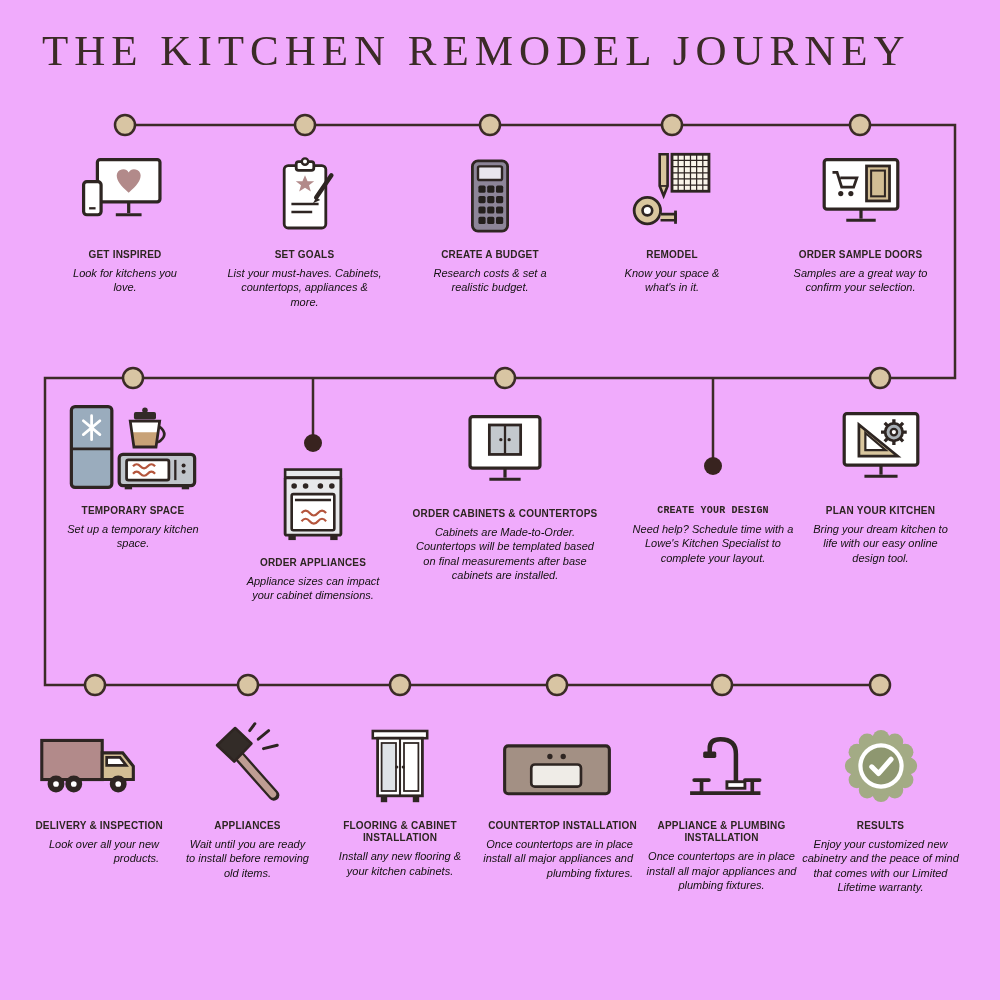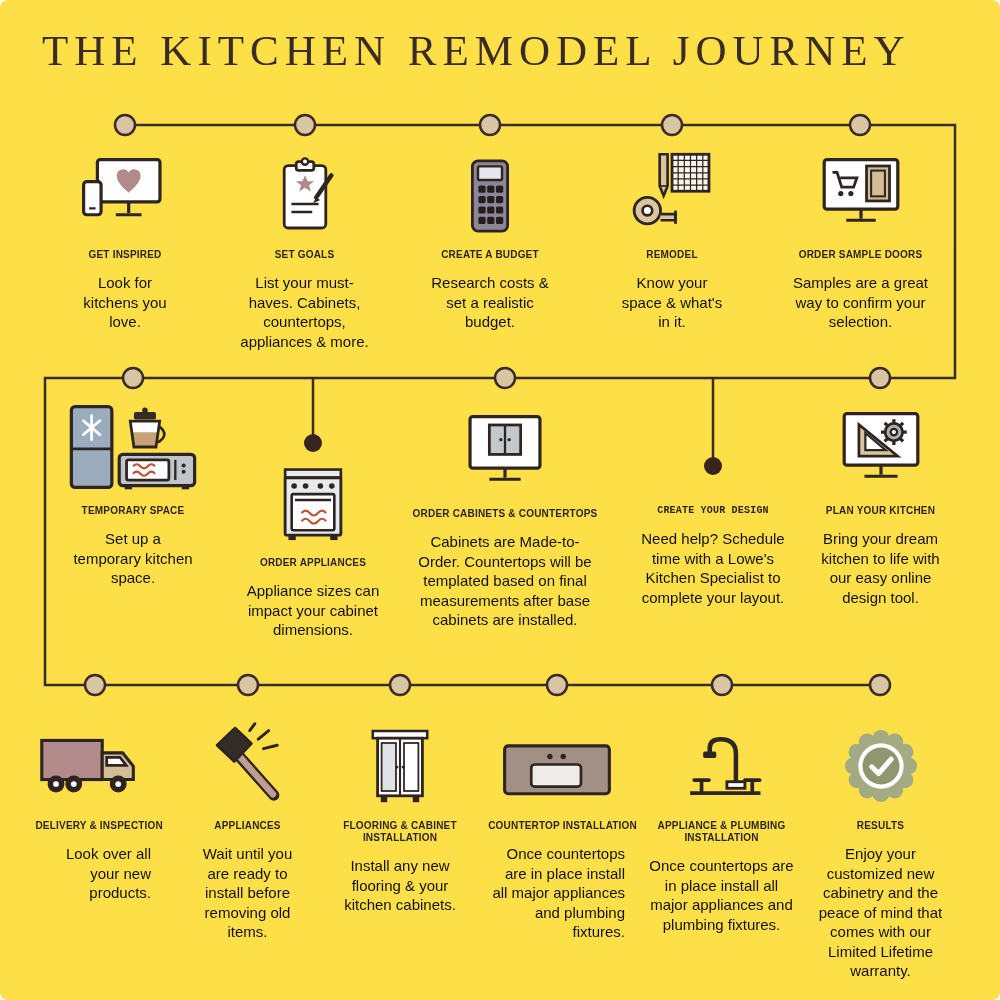--- a/index.html
+++ b/index.html
@@ -1,24 +1,23 @@
 <!DOCTYPE html>
 <html><head>
 <meta charset="utf-8">
 <style>
   * { box-sizing: border-box; }
   html,body { margin:0; padding:0; background:#fff; }
   .canvas {
     position: relative;
     width: 1000px;
     height: 1000px;
-    background: #fde047;
+    background: #f0abfc;
     font-family: "Liberation Sans", "DejaVu Sans", sans-serif;
     overflow: hidden;
-    border-radius: 8px;
   }
   .title {
     position: absolute;
     left: 42px;
     top: 26px;
     margin: 0;
     font-family: "Liberation Serif", "DejaVu Serif", serif;
     font-size: 43px;
     font-weight: 500;
     letter-spacing: 6px;
@@ -39,24 +38,25 @@
   }
   .step h3 {
     margin: 0 auto 5px auto;
     font-size: 10px;
     line-height: 1.22;
     font-weight: bold;
     color: #2d2521;
     letter-spacing: .2px;
   }
   .step p {
-    margin: 12px;
-    font-size: 15px;
+    margin: 4px;
+    font-size: 11px;
     line-height: 1.3;
     color: #131110;
+    font-style: italic;
   }
   .t110 h3 { max-width: 110px; }
   .t120 h3 { max-width: 120px; }
   .t130 h3 { max-width: 130px; font-family: Liberation Mono, monospace; }
   .t140 h3 { max-width: 140px; }
 </style>
 </head>
 <body>
 
 <div class="canvas">

